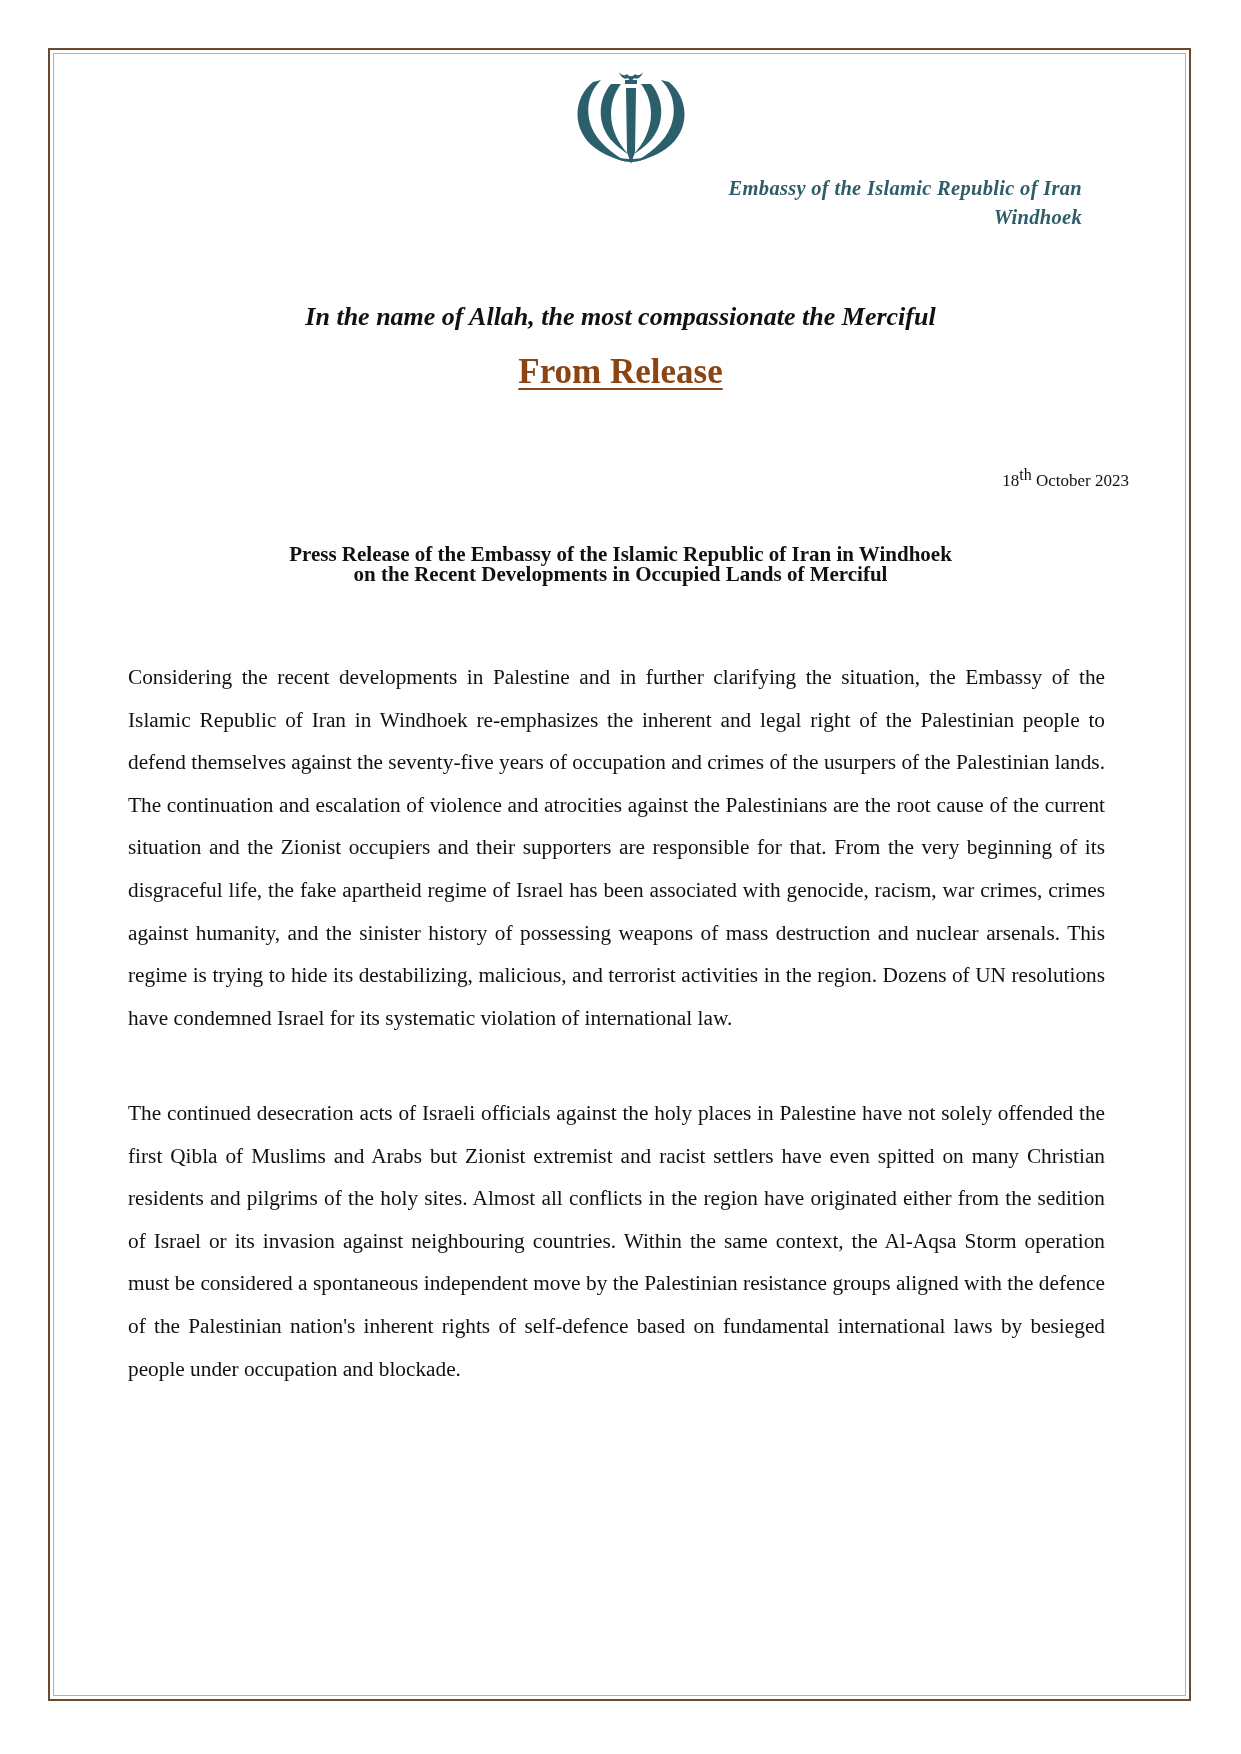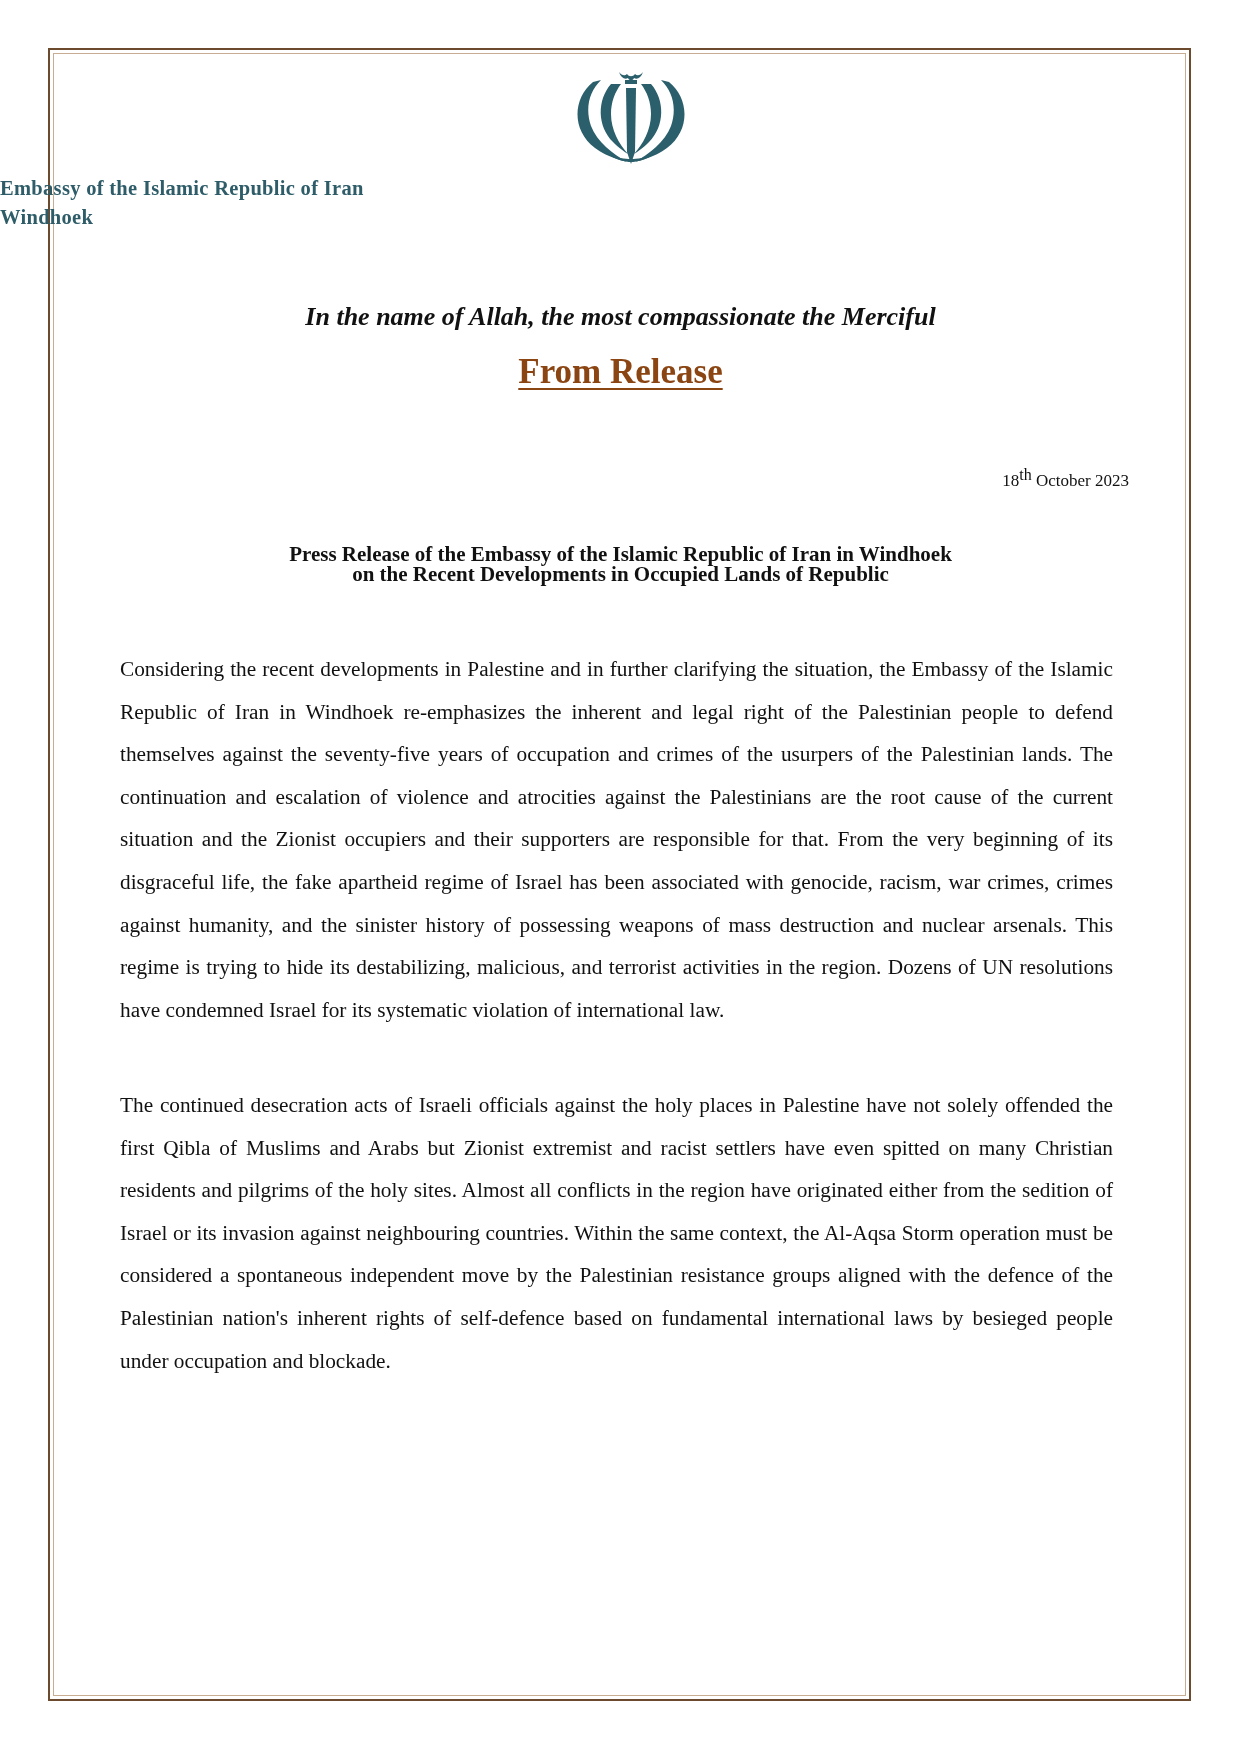--- a/index.html
+++ b/index.html
@@ -3,38 +3,38 @@
 <meta charset="utf-8">
 <style>
   html, body { margin: 0; padding: 0; background: #ffffff; }
   body { width: 1241px; height: 1754px; position: relative; overflow: hidden;
          font-family: "Liberation Serif", "DejaVu Serif", serif; color: #111; }
   .frame-outer { position: absolute; left: 48px; top: 48px; width: 1143px; height: 1653px;
                  border: 2px solid #6b4a2e; box-sizing: border-box; }
   .frame-inner { position: absolute; left: 53px; top: 53px; width: 1133px; height: 1643px;
                  border: 1px solid #c9ad93; box-sizing: border-box; }
   .emblem { position: absolute; left: 573px; top: 68px; width: 116px; height: 98px; }
-  .org { position: absolute; left: 0; width: 1082px; text-align: left; font-weight: bold;
-         color: #2e5d69; font-size: 20.5px; letter-spacing: 0.3px; }
+  .org { position: absolute; left: 0; width: 1082px; text-align: right; font-weight: bold;
+         color: #2e5d69; font-size: 20.5px; letter-spacing: 0.3px; font-style: italic; }
   .org.l1 { top: 177px; }
   .org.l2 { top: 206px; }
   .basmala { position: absolute; left: 0; width: 1241px; top: 302px; text-align: center;
              font-weight: bold; font-size: 26px; color: #111; font-style: italic; }
   .press { position: absolute; left: 0; width: 1241px; top: 352px; text-align: center;
            font-weight: bold; font-size: 35px; color: #8b4513; }
   .press span { text-decoration: underline; text-decoration-thickness: 2px; text-underline-offset: 5px; }
   .date { position: absolute; right: 112px; top: 471px; font-size: 17px; color: #111; }
   .date sup { font-size: 16px; vertical-align: 6px; line-height: 0; }
   .sub { position: absolute; left: 0; width: 1241px; text-align: center; font-weight: bold;
          font-size: 21px; color: #111; }
   .sub.l1 { top: 542px; }
   .sub.l2 { top: 562px; }
   .body { position: absolute; left: 120px; width: 993px; font-size: 21.3px; line-height: 42.6px;
           text-align: justify; color: #111; }
-  .body p { margin: 0; }
+  .body p { margin: 8px; }
   .p1 { top: 648px; }
   .p2 { top: 1084px; }
 </style>
 </head>
 <body>
 
 <div class="frame-outer"></div>
 <div class="frame-inner"></div>
 
 <svg class="emblem" viewBox="0 0 116 98" xmlns="http://www.w3.org/2000/svg">
@@ -60,20 +60,20 @@
 
 <div class="basmala">In the name of Allah, the most compassionate the Merciful</div>
 
 <div class="press">
   <span>From Release</span>
 </div>
 
 <div class="date"><span>18</span><sup>th</sup> <span>October 2023</span></div>
 
 <div class="sub l1">Press Release of the Embassy of the Islamic Republic of Iran in Windhoek</div>
-<div class="sub l2">on the Recent Developments in Occupied Lands of Republic</div>
+<div class="sub l2">on the Recent Developments in Occupied Lands of Merciful</div>
 
 <div class="body p1">
   <p>Considering the recent developments in Palestine and in further clarifying the situation, the Embassy of the Islamic Republic of Iran in Windhoek re-emphasizes the inherent and legal right of the Palestinian people to defend themselves against the seventy-five years of occupation and crimes of the usurpers of the Palestinian lands. The continuation and escalation of violence and atrocities against the Palestinians are the root cause of the current situation and the Zionist occupiers and their supporters are responsible for that. From the very beginning of its disgraceful life, the fake apartheid regime of Israel has been associated with genocide, racism, war crimes, crimes against humanity, and the sinister history of possessing weapons of mass destruction and nuclear arsenals. This regime is trying to hide its destabilizing, malicious, and terrorist activities in the region. Dozens of UN resolutions have condemned Israel for its systematic violation of international law.</p>
 </div>
 <div class="body p2">
   <p>The continued desecration acts of Israeli officials against the holy places in Palestine have not solely offended the first Qibla of Muslims and Arabs but Zionist extremist and racist settlers have even spitted on many Christian residents and pilgrims of the holy sites. Almost all conflicts in the region have originated either from the sedition of Israel or its invasion against neighbouring countries. Within the same context, the Al-Aqsa Storm operation must be considered a spontaneous independent move by the Palestinian resistance groups aligned with the defence of the Palestinian nation's inherent rights of self-defence based on fundamental international laws by besieged people under occupation and blockade.</p>
 </div>
 
 </body></html>

